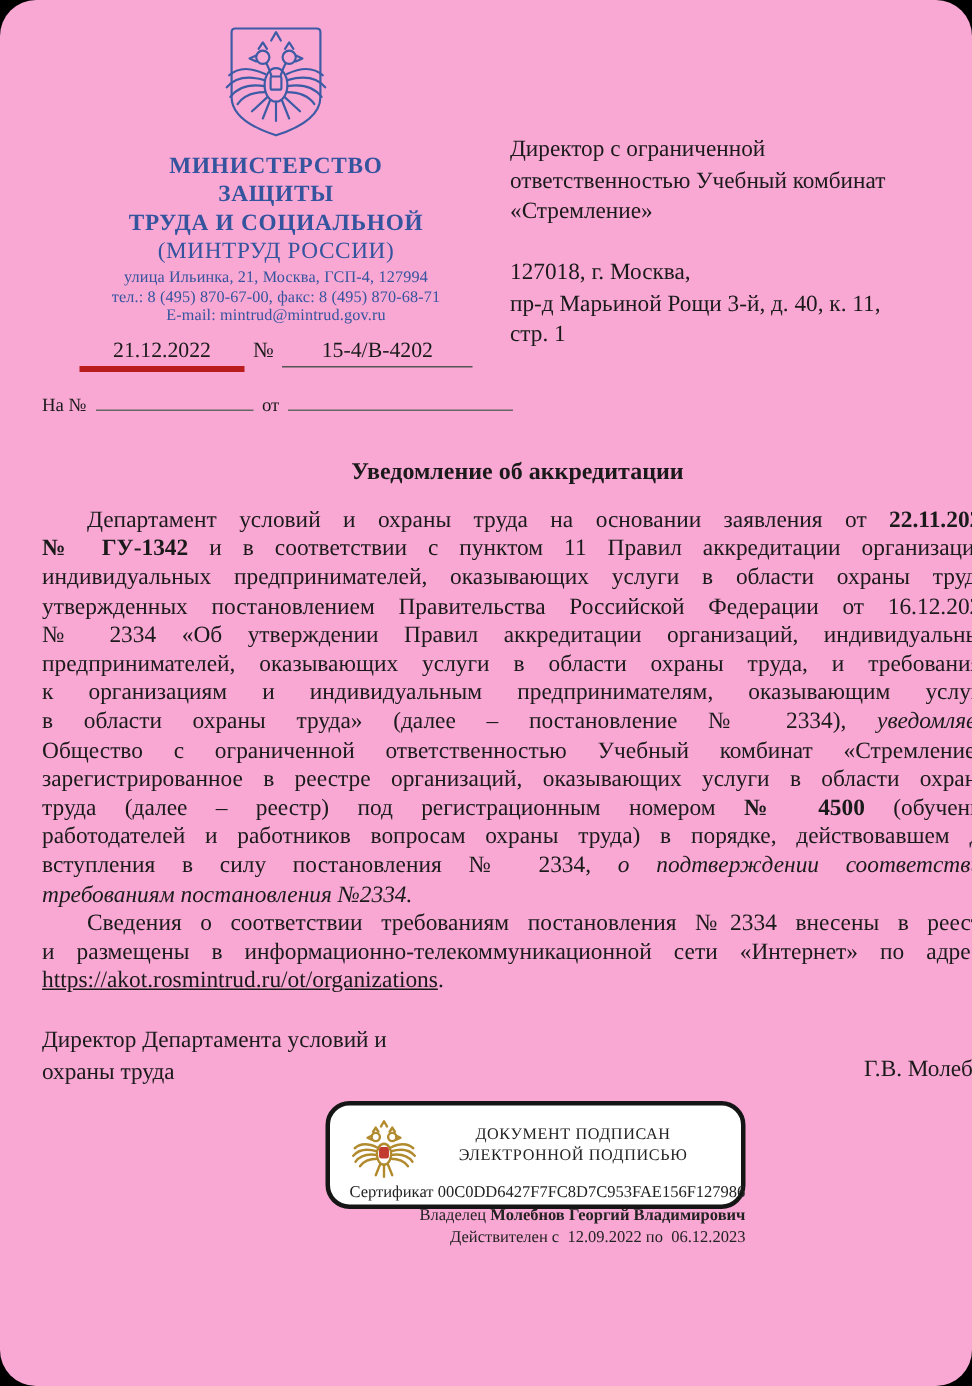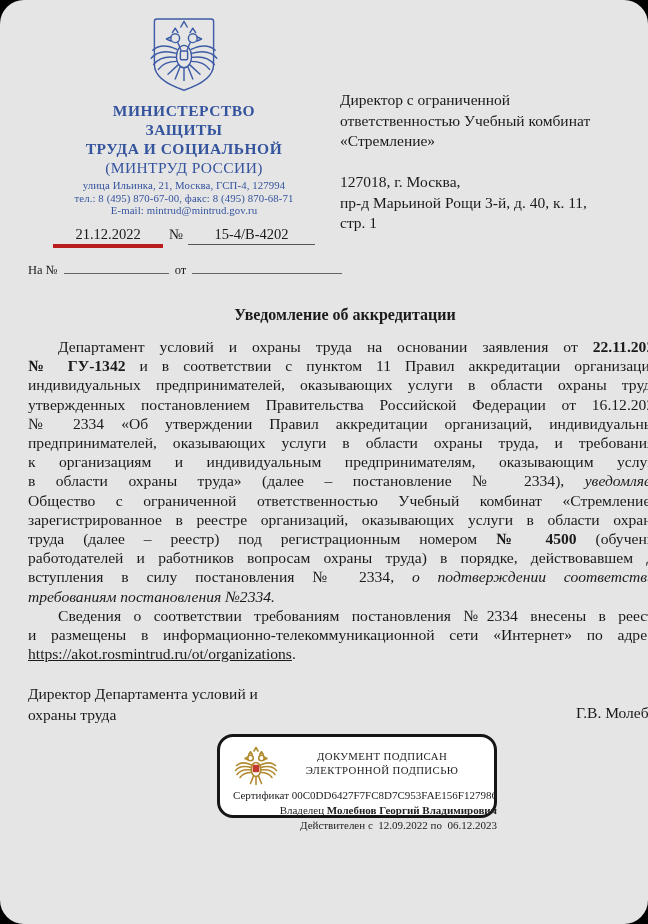--- a/index.html
+++ b/index.html
@@ -1,19 +1,19 @@
 <!DOCTYPE html>
 <html><head>
 <meta charset="utf-8">
 <style>
   html,body{margin:0;padding:0;background:#000;}
   body{width:648px;height:924px;overflow:hidden;position:relative;}
   .page{
     position:absolute;left:0;top:0;width:648px;height:924px;
-    background:#e5e5e5;border-radius:24px;overflow:hidden;
+    background:#f9a8d4;border-radius:24px;overflow:hidden;
     font-family:"Liberation Serif","DejaVu Serif",serif;color:#1a1a1a;
   }
   
   .letterhead{position:absolute;left:28px;top:12px;width:312px;text-align:center;color:#35549e;}
   .emblem{width:80px;height:86px;margin:0 auto;}
   .emblem svg{width:80px;height:86px;display:block;}
   .ministry{margin-top:3px;font-weight:bold;font-size:15.5px;line-height:19px;letter-spacing:.5px;}
   .short-name{font-size:15.5px;line-height:19px;letter-spacing:.4px;}
   .contact{margin-top:2px;font-size:10.8px;line-height:12.5px;letter-spacing:.1px;}
   .doc-number-line{
@@ -37,21 +37,21 @@
   .line.ind{text-indent:30px;}
   .b{font-weight:bold;}
   .i{font-style:italic;}
   .link{text-decoration:underline;color:#1a1a1a;}
   
   .signature{position:absolute;left:28px;top:683px;width:634px;height:46px;}
   .sig-pos{font-size:15.5px;line-height:21px;width:330px;}
   .sig-name{position:absolute;left:548px;top:21px;font-size:15.5px;white-space:nowrap;}
   
   .stamp{
-    position:absolute;left:217px;top:734px;width:280px;height:84px;
+    position:absolute;left:217px;top:734px;width:280px;height:72px;
     border:3px solid #151515;border-radius:16px;background:#fff;box-sizing:border-box;
   }
   .stamp-emblem{position:absolute;left:13px;top:7px;width:46px;height:46px;}
   .stamp-emblem svg{width:46px;height:46px;display:block;}
   .stamp-title{position:absolute;left:62px;top:12px;width:200px;text-align:center;
     font-size:10.8px;line-height:14px;letter-spacing:.4px;color:#222;}
   .stamp-rows{position:absolute;left:13px;top:51px;font-size:11px;line-height:15.2px;color:#222;white-space:nowrap;text-align:right;}
   .stamp-rows .b{font-weight:bold;}
   
   .footer{position:absolute;left:28px;top:888px;font-size:12.5px;}

